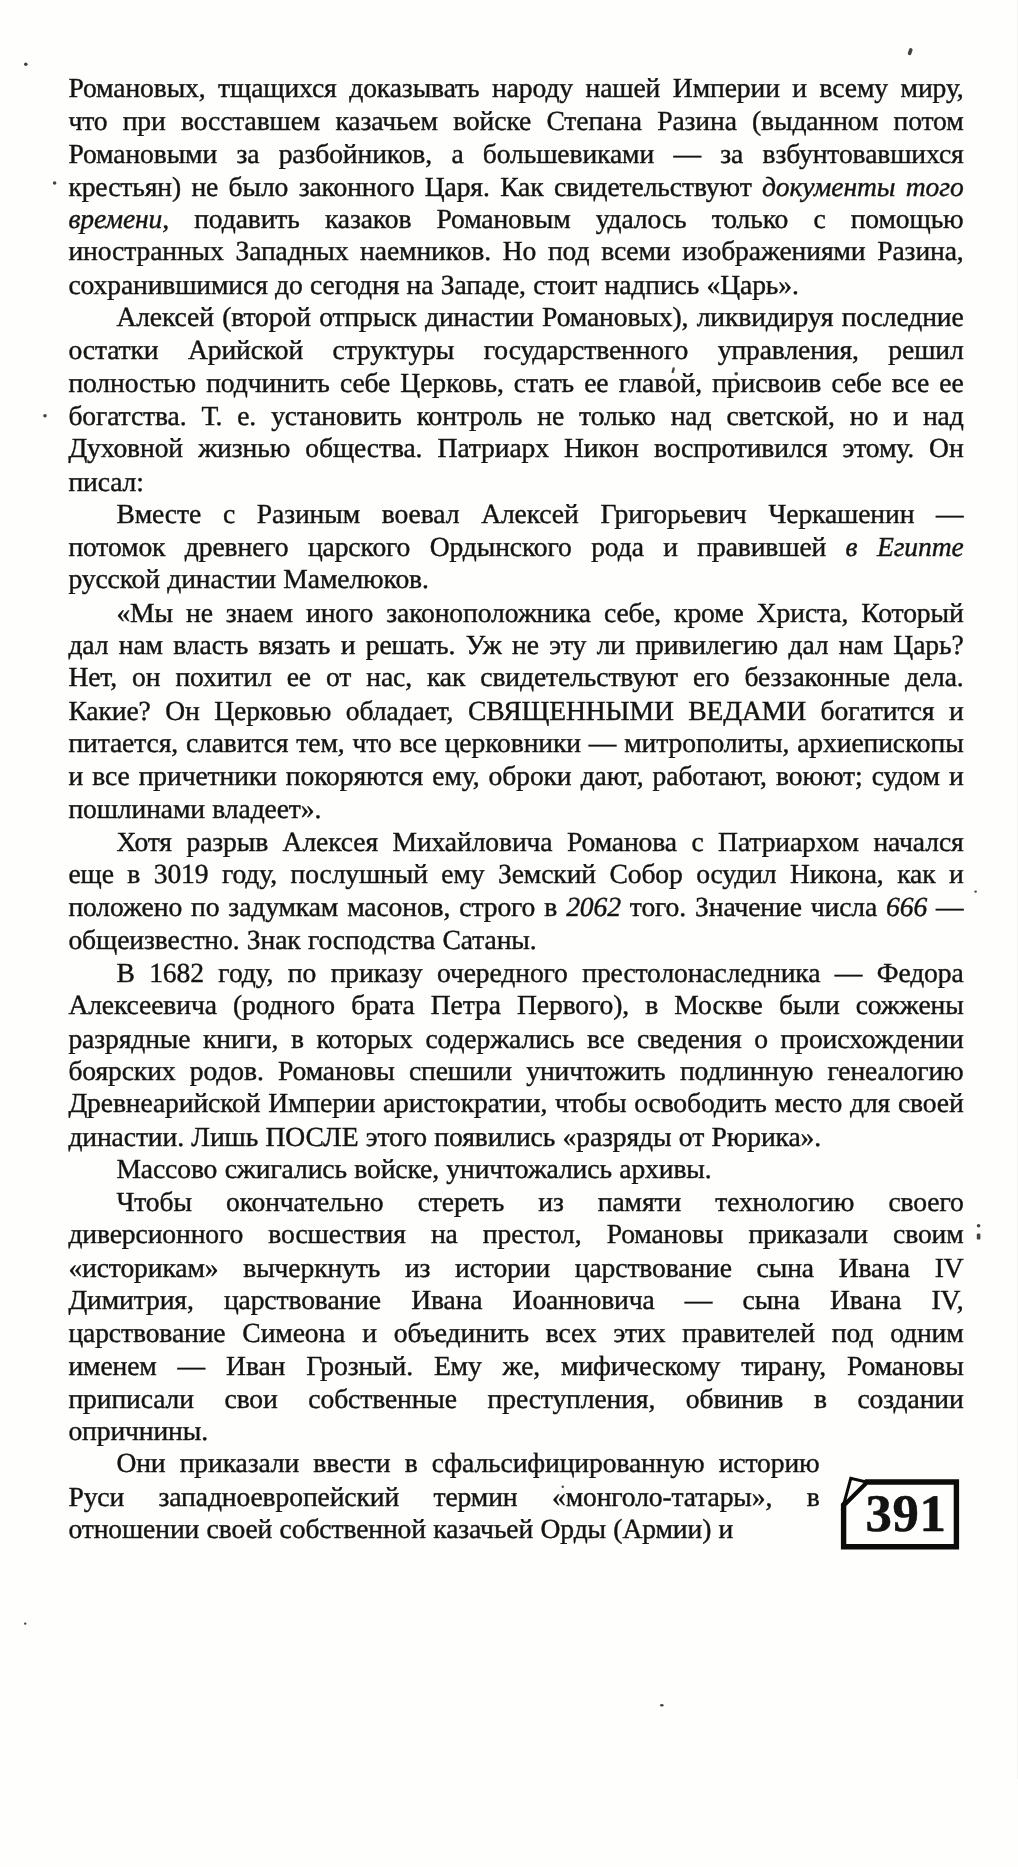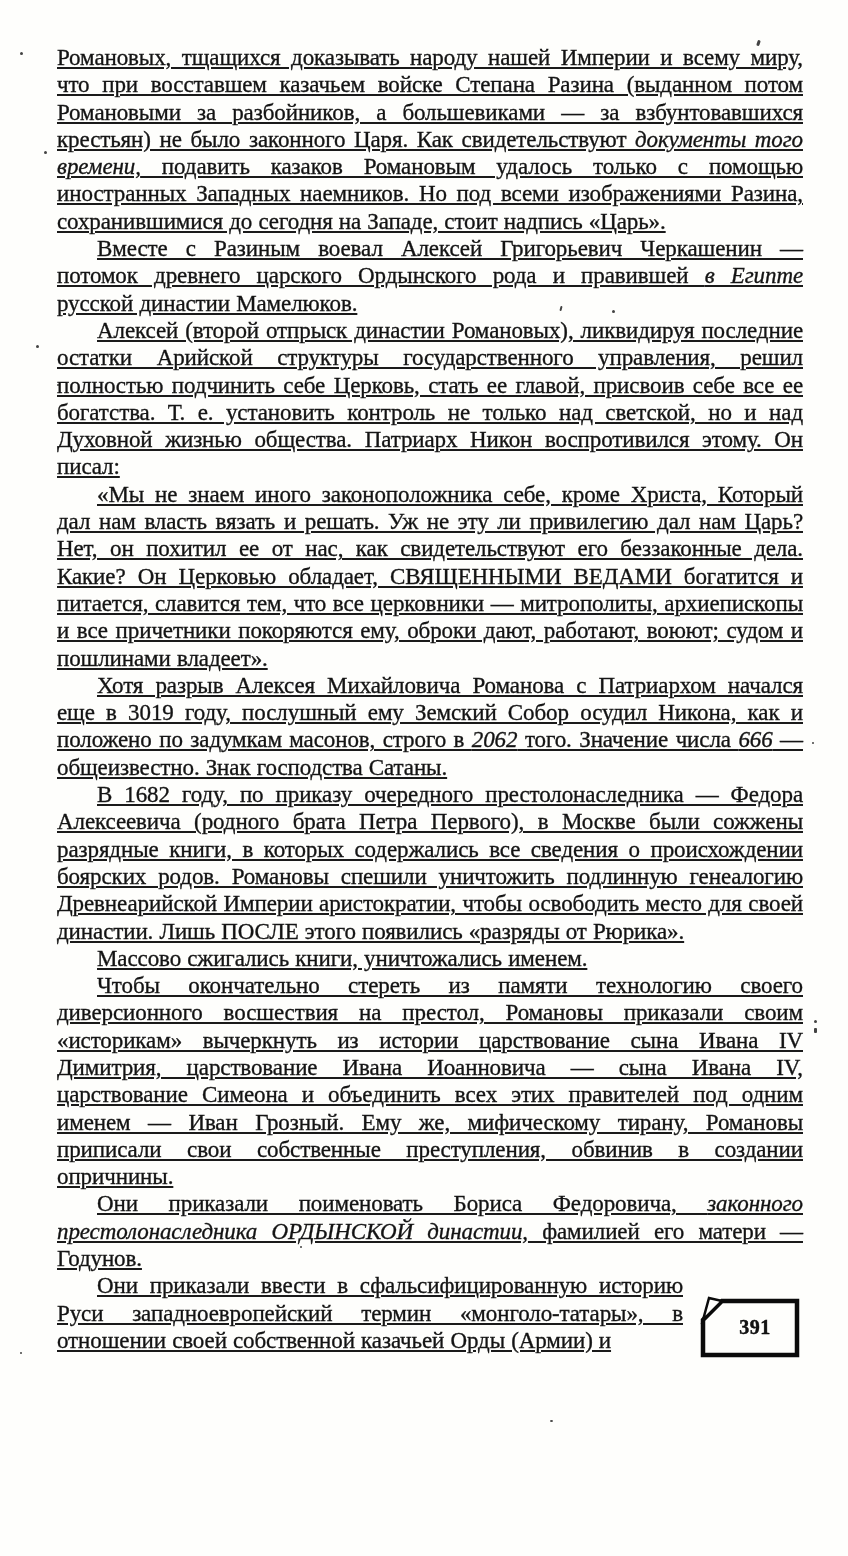--- a/index.html
+++ b/index.html
@@ -13,28 +13,27 @@
     height: 1556px;
     margin: 0 auto;
     background: #fefefc;
     overflow: hidden;
     font-family: "Liberation Serif", "DejaVu Serif", serif;
     color: #131313;
   }
   .text-block {
     position: absolute;
     left: 57px;
-    top: 44px;
+    top: 60px;
     width: 746px;
     font-size: 23px;
     line-height: 27.3px;
     text-align: justify;
     letter-spacing: -0.1px;
     word-spacing: 0.5px;
-    text-decoration: underline;
     -webkit-text-stroke: 0.35px #1a1a1a;
   }
   .para {
     margin: 0;
     padding: 0;
   }
   .para.indent {
     text-indent: 40px;
   }
   .italic {
@@ -62,47 +61,46 @@
     position: absolute;
     left: 12px;
     right: 2px;
     top: 2px;
     bottom: 4px;
     display: flex;
     align-items: center;
     justify-content: center;
     font-weight: bold;
     font-style: normal;
-    font-size: 20px;
+    font-size: 44px;
     letter-spacing: 0.5px;
     text-indent: 0;
     -webkit-text-stroke: 0.4px #000;
   }
   
   .speckle {
     position: absolute;
     background: rgba(20,20,20,0.8);
     border-radius: 50%;
   }
 </style>
 </head>
 <body>
 
 <div class="page">
 
   <div class="text-block">
       <p class="para"><span>Романовых, тщащихся доказывать народу нашей Империи и всему миру, что при восставшем казачьем войске Степана Разина (выданном потом Романовыми за разбойников, а большевиками — за взбунтовавшихся крестьян) не было законного Царя. Как свидетельствуют </span><span class="italic">документы того времени,</span><span> подавить казаков Романовым удалось только с помощью иностранных Западных наемников. Но под всеми изображениями Разина, сохранившимися до сегодня на Западе, стоит надпись «Царь».</span></p>
+      <p class="para indent"><span>Алексей (второй отпрыск династии Романовых), ликвидируя последние остатки Арийской структуры государственного управления, решил полностью подчинить себе Церковь, стать ее главой, присвоив себе все ее богатства. Т. е. установить контроль не только над светской, но и над Духовной жизнью общества. Патриарх Никон воспротивился этому. Он писал:</span></p>
       <p class="para indent"><span>Вместе с Разиным воевал Алексей Григорьевич Черкашенин — потомок древнего царского Ордынского рода и правившей </span><span class="italic">в Египте</span><span> русской династии Мамелюков.</span></p>
-      <p class="para indent"><span>Алексей (второй отпрыск династии Романовых), ликвидируя последние остатки Арийской структуры государственного управления, решил полностью подчинить себе Церковь, стать ее главой, присвоив себе все ее богатства. Т. е. установить контроль не только над светской, но и над Духовной жизнью общества. Патриарх Никон воспротивился этому. Он писал:</span></p>
       <p class="para indent"><span>«Мы не знаем иного законоположника себе, кроме Христа, Который дал нам власть вязать и решать. Уж не эту ли привилегию дал нам Царь? Нет, он похитил ее от нас, как свидетельствуют его беззаконные дела. Какие? Он Церковью обладает, СВЯЩЕННЫМИ ВЕДАМИ богатится и питается, славится тем, что все церковники — митрополиты, архиепископы и все причетники покоряются ему, оброки дают, работают, воюют; судом и пошлинами владеет».</span></p>
       <p class="para indent"><span>Хотя разрыв Алексея Михайловича Романова с Патриархом начался еще в 3019 году, послушный ему Земский Собор осудил Никона, как и положено по задумкам масонов, строго в </span><span class="italic">2062</span><span> того. Значение числа </span><span class="italic">666</span><span> — общеизвестно. Знак господства Сатаны.</span></p>
       <p class="para indent"><span>В 1682 году, по приказу очередного престолонаследника — Федора Алексеевича (родного брата Петра Первого), в Москве были сожжены разрядные книги, в которых содержались все сведения о происхождении боярских родов. Романовы спешили уничтожить подлинную генеалогию Древнеарийской Империи аристократии, чтобы освободить место для своей династии. Лишь ПОСЛЕ этого появились «разряды от Рюрика».</span></p>
-      <p class="para indent"><span>Массово сжигались книги, уничтожались именем.</span></p>
+      <p class="para indent"><span>Массово сжигались войске, уничтожались архивы.</span></p>
       <p class="para indent"><span>Чтобы окончательно стереть из памяти технологию своего диверсионного восшествия на престол, Романовы приказали своим «историкам» вычеркнуть из истории царствование сына Ивана IV Димитрия, царствование Ивана Иоанновича — сына Ивана IV, царствование Симеона и объединить всех этих правителей под одним именем — Иван Грозный. Ему же, мифическому тирану, Романовы приписали свои собственные преступления, обвинив в создании опричнины.</span></p>
-      <p class="para indent"><span>Они приказали поименовать Бориса Федоровича, </span><span class="italic">законного престолонаследника ОРДЫНСКОЙ династии,</span><span> фамилией его матери — Годунов.</span></p>
       <p class="para indent">
   <span class="page-badge">
           <svg class="badge-outline" viewBox="0 0 102 64" xmlns="http://www.w3.org/2000/svg">
             <polygon points="23,5 98,5 98,59 4,59 4,24" fill="#fefefc" stroke="#0b0b0b" stroke-width="4.5"></polygon>
             <polygon points="4,24 23,5 10,2" fill="#fefefc" stroke="#0b0b0b" stroke-width="2.5"></polygon>
           </svg>
           <span class="badge-num">391</span>
         </span>
 <span>Они приказали ввести в сфальсифицированную историю Руси западноевропейский термин «монголо-татары», в отношении своей собственной казачьей Орды (Армии) и</span></p>
     </div>

